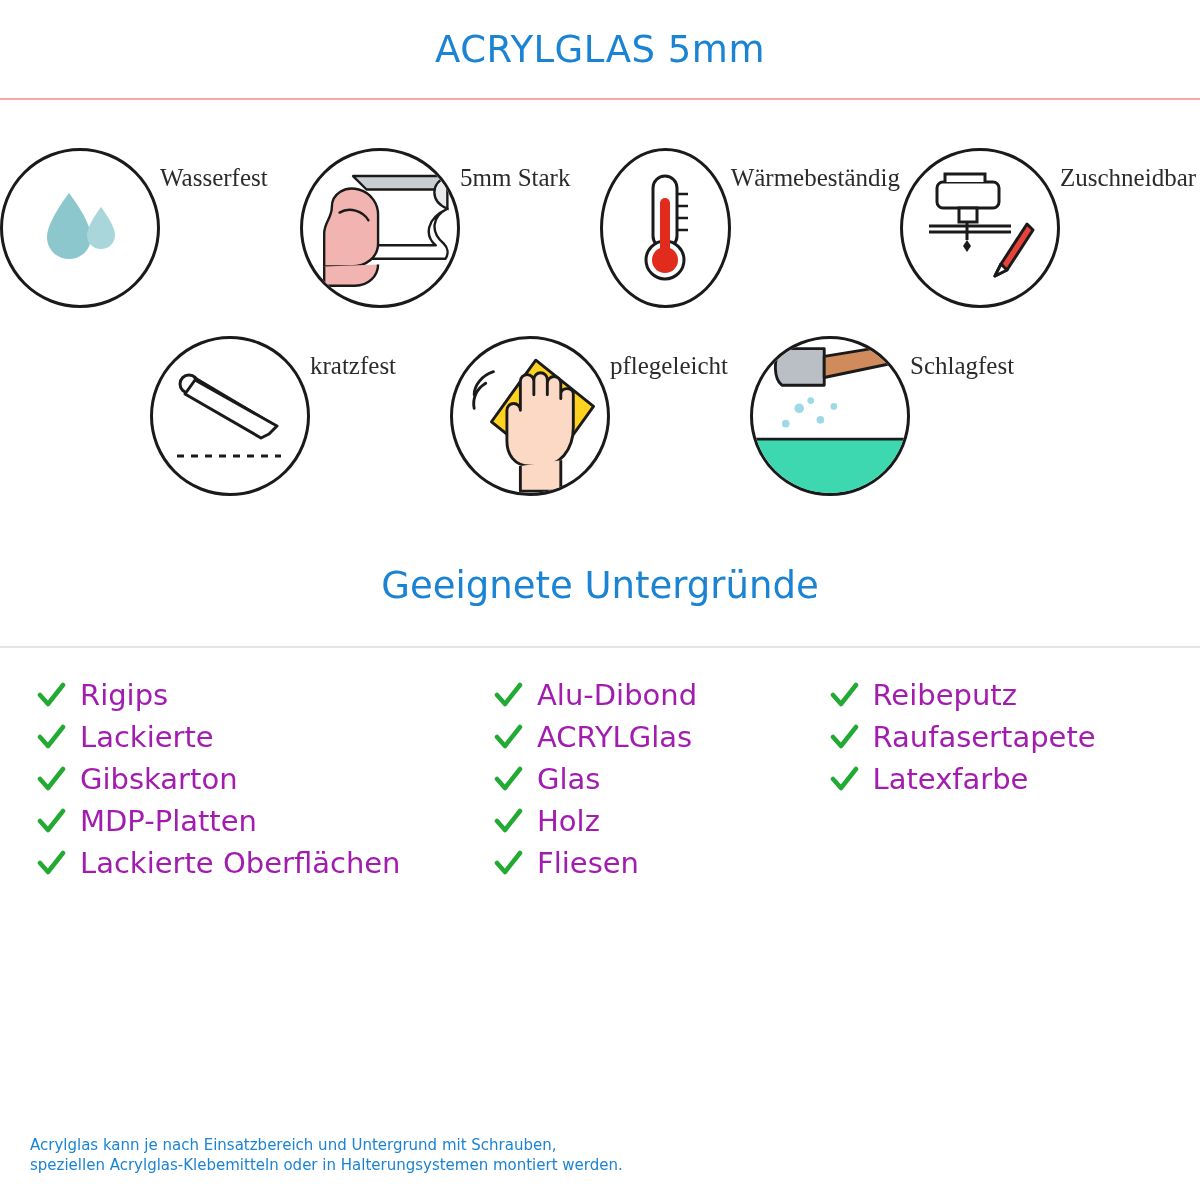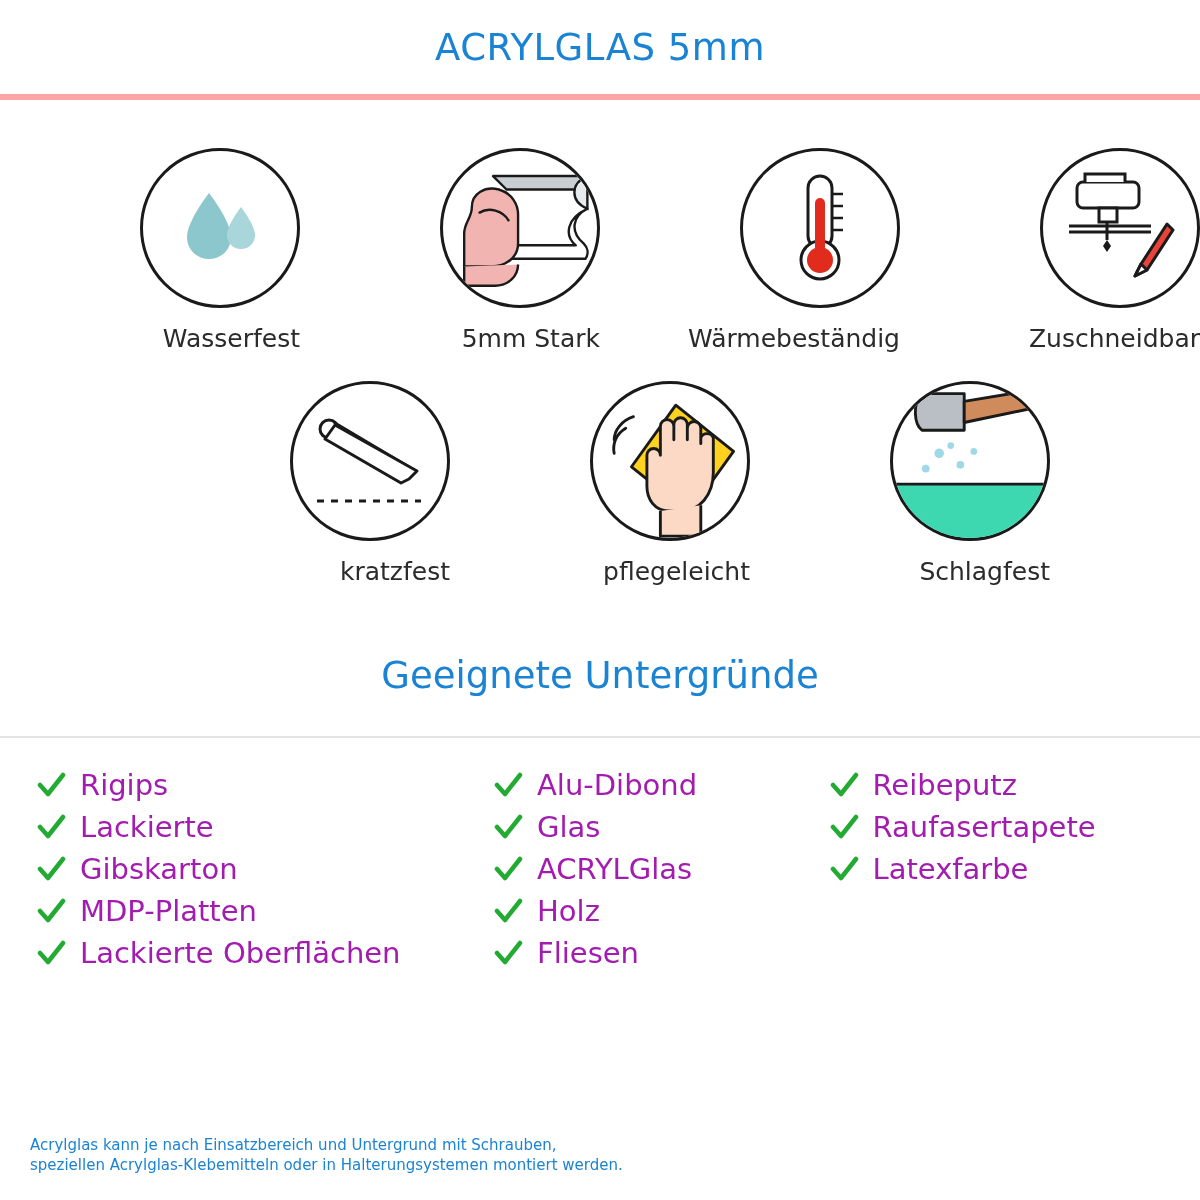--- a/index.html
+++ b/index.html
@@ -12,43 +12,44 @@
     color: #2b2b2b;
     overflow: hidden;
   }
 
   
   .header {
     height: 100px;
     display: flex;
     align-items: center;
     justify-content: center;
-    border-bottom: 6px solid #fca5a5;
+    border-bottom: 2px solid #fca5a5;
   }
   .header-title {
     font-size: 37px;
     color: #1b83d3;
     letter-spacing: 0.5px;
     font-weight: 400;
   }
 
   
   .features {
     padding-top: 48px;
   }
   .feature-row {
     display: flex;
     justify-content: center;
   }
   .feature-row.row-1 { gap: 0px; }
   .feature {
     width: 300px;
     display: flex;
-    flex-direction: column;
-    align-items: flex-end;
+    flex-direction: row;
+    align-items: flex-start;
+    font-family: Liberation Serif, serif;
   }
   .feature-row.row-2 .feature { width: 300px; }
   .circle {
     width: 160px;
     height: 160px;
     border-radius: 50%;
     border: 3px solid #1a1a1a;
     display: flex;
     align-items: center;
     justify-content: center;
@@ -278,27 +279,27 @@
     <div class="sub-item">
       <svg class="check" viewBox="0 0 30 30">
           <path d="M4 15 L12 24 L27 5" fill="none" stroke="#22aa33" stroke-width="4.5" stroke-linecap="round" stroke-linejoin="round"></path>
         </svg>
       <span class="sub-label">Alu-Dibond</span>
     </div>
     <div class="sub-item">
       <svg class="check" viewBox="0 0 30 30">
           <path d="M4 15 L12 24 L27 5" fill="none" stroke="#22aa33" stroke-width="4.5" stroke-linecap="round" stroke-linejoin="round"></path>
         </svg>
+      <span class="sub-label">ACRYLGlas</span>
+    </div>
+    <div class="sub-item">
+      <svg class="check" viewBox="0 0 30 30">
+          <path d="M4 15 L12 24 L27 5" fill="none" stroke="#22aa33" stroke-width="4.5" stroke-linecap="round" stroke-linejoin="round"></path>
+        </svg>
       <span class="sub-label">Glas</span>
-    </div>
-    <div class="sub-item">
-      <svg class="check" viewBox="0 0 30 30">
-          <path d="M4 15 L12 24 L27 5" fill="none" stroke="#22aa33" stroke-width="4.5" stroke-linecap="round" stroke-linejoin="round"></path>
-        </svg>
-      <span class="sub-label">ACRYLGlas</span>
     </div>
     <div class="sub-item">
       <svg class="check" viewBox="0 0 30 30">
           <path d="M4 15 L12 24 L27 5" fill="none" stroke="#22aa33" stroke-width="4.5" stroke-linecap="round" stroke-linejoin="round"></path>
         </svg>
       <span class="sub-label">Holz</span>
     </div>
     <div class="sub-item">
       <svg class="check" viewBox="0 0 30 30">
           <path d="M4 15 L12 24 L27 5" fill="none" stroke="#22aa33" stroke-width="4.5" stroke-linecap="round" stroke-linejoin="round"></path>

